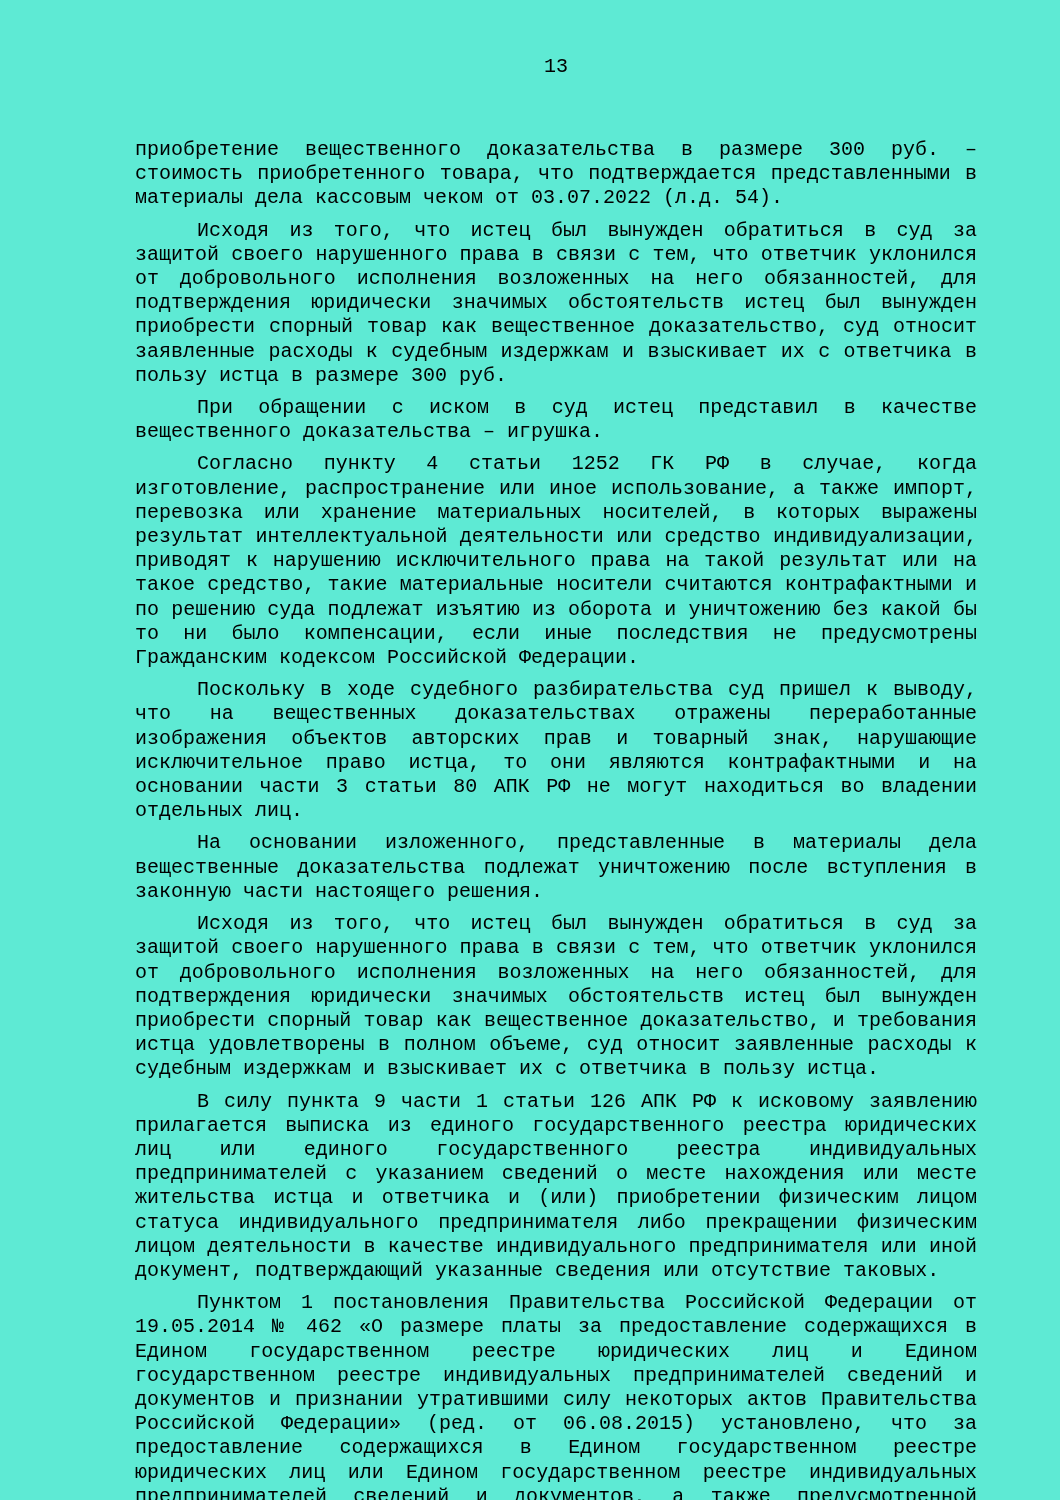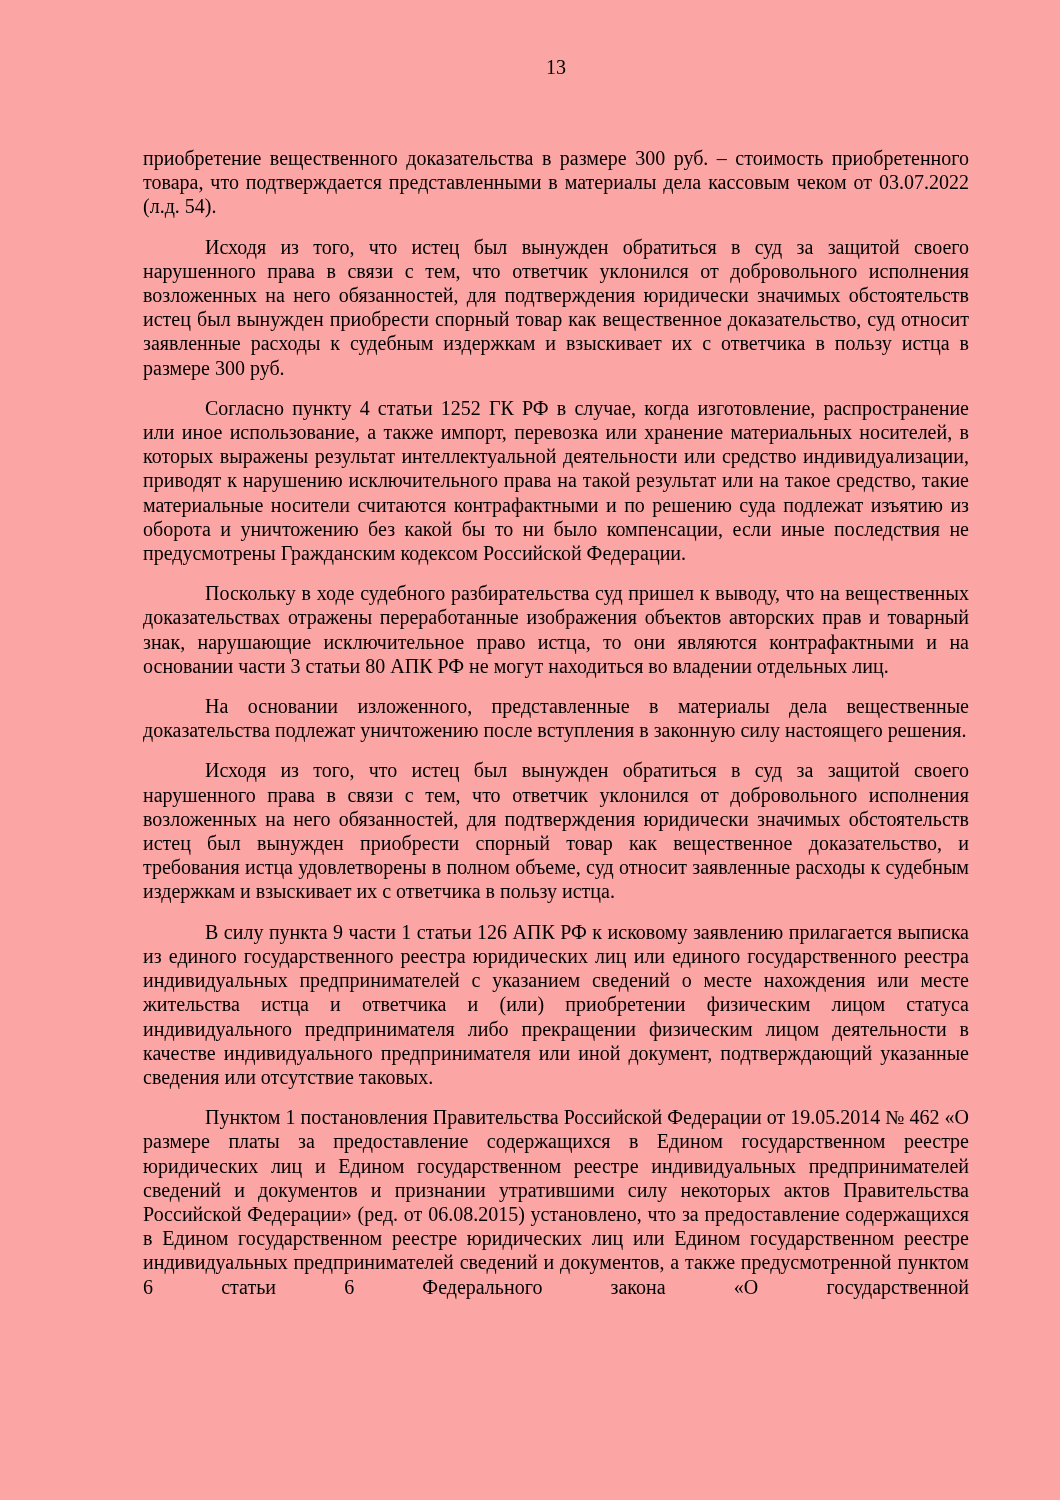--- a/index.html
+++ b/index.html
@@ -4,23 +4,23 @@
 <style>
   html, body {
     margin: 0;
     padding: 0;
     background: #ffffff;
   }
   .page {
     position: relative;
     width: 1060px;
     height: 1500px;
-    background: #fca5a5;
+    background: #5eead4;
     color: #000000;
-    font-family: Liberation Serif, serif;
+    font-family: Liberation Mono, monospace;
     overflow: hidden;
   }
   .page-number {
     position: absolute;
     top: 55px;
     left: 127px;
     width: 858px;
     text-align: center;
     font-size: 20px;
     line-height: 24px;
@@ -28,21 +28,21 @@
   .body-text {
     position: absolute;
     top: 130px;
     left: 127px;
     width: 858px;
     font-size: 20px;
     line-height: 24.2px;
     text-align: justify;
   }
   .body-text p {
-    margin: 16px;
+    margin: 8px;
     padding: 0;
     text-indent: 62px;
   }
   .body-text p.no-indent {
     text-indent: 0;
   }
   
   .body-text p.page-break {
     text-align-last: justify;
   }
@@ -50,21 +50,22 @@
 </head>
 <body>
 
 <div class="page">
 
   <div class="page-number">13</div>
 
   <div class="body-text">
     <p class="no-indent">приобретение вещественного доказательства в размере 300 руб. – стоимость приобретенного товара, что подтверждается представленными в материалы дела кассовым чеком от 03.07.2022 (л.д. 54).</p>
     <p>Исходя из того, что истец был вынужден обратиться в суд за защитой своего нарушенного права в связи с тем, что ответчик уклонился от добровольного исполнения возложенных на него обязанностей, для подтверждения юридически значимых обстоятельств истец был вынужден приобрести спорный товар как вещественное доказательство, суд относит заявленные расходы к судебным издержкам и взыскивает их с ответчика в пользу истца в размере 300 руб.</p>
+    <p>При обращении с иском в суд истец представил в качестве вещественного доказательства – игрушка.</p>
     <p>Согласно пункту 4 статьи 1252 ГК РФ в случае, когда изготовление, распространение или иное использование, а также импорт, перевозка или хранение материальных носителей, в которых выражены результат интеллектуальной деятельности или средство индивидуализации, приводят к нарушению исключительного права на такой результат или на такое средство, такие материальные носители считаются контрафактными и по решению суда подлежат изъятию из оборота и уничтожению без какой бы то ни было компенсации, если иные последствия не предусмотрены Гражданским кодексом Российской Федерации.</p>
     <p>Поскольку в ходе судебного разбирательства суд пришел к выводу, что на вещественных доказательствах отражены переработанные изображения объектов авторских прав и товарный знак, нарушающие исключительное право истца, то они являются контрафактными и на основании части 3 статьи 80 АПК РФ не могут находиться во владении отдельных лиц.</p>
-    <p>На основании изложенного, представленные в материалы дела вещественные доказательства подлежат уничтожению после вступления в законную силу настоящего решения.</p>
+    <p>На основании изложенного, представленные в материалы дела вещественные доказательства подлежат уничтожению после вступления в законную части настоящего решения.</p>
     <p>Исходя из того, что истец был вынужден обратиться в суд за защитой своего нарушенного права в связи с тем, что ответчик уклонился от добровольного исполнения возложенных на него обязанностей, для подтверждения юридически значимых обстоятельств истец был вынужден приобрести спорный товар как вещественное доказательство, и требования истца удовлетворены в полном объеме, суд относит заявленные расходы к судебным издержкам и взыскивает их с ответчика в пользу истца.</p>
     <p>В силу пункта 9 части 1 статьи 126 АПК РФ к исковому заявлению прилагается выписка из единого государственного реестра юридических лиц или единого государственного реестра индивидуальных предпринимателей с указанием сведений о месте нахождения или месте жительства истца и ответчика и (или) приобретении физическим лицом статуса индивидуального предпринимателя либо прекращении физическим лицом деятельности в качестве индивидуального предпринимателя или иной документ, подтверждающий указанные сведения или отсутствие таковых.</p>
     <p class="page-break">Пунктом 1 постановления Правительства Российской Федерации от 19.05.2014 № 462 «О размере платы за предоставление содержащихся в Едином государственном реестре юридических лиц и Едином государственном реестре индивидуальных предпринимателей сведений и документов и признании утратившими силу некоторых актов Правительства Российской Федерации» (ред. от 06.08.2015) установлено, что за предоставление содержащихся в Едином государственном реестре юридических лиц или Едином государственном реестре индивидуальных предпринимателей сведений и документов, а также предусмотренной пунктом 6 статьи 6 Федерального закона «О государственной</p>
   </div>
 
 </div>
 
 </body></html>

